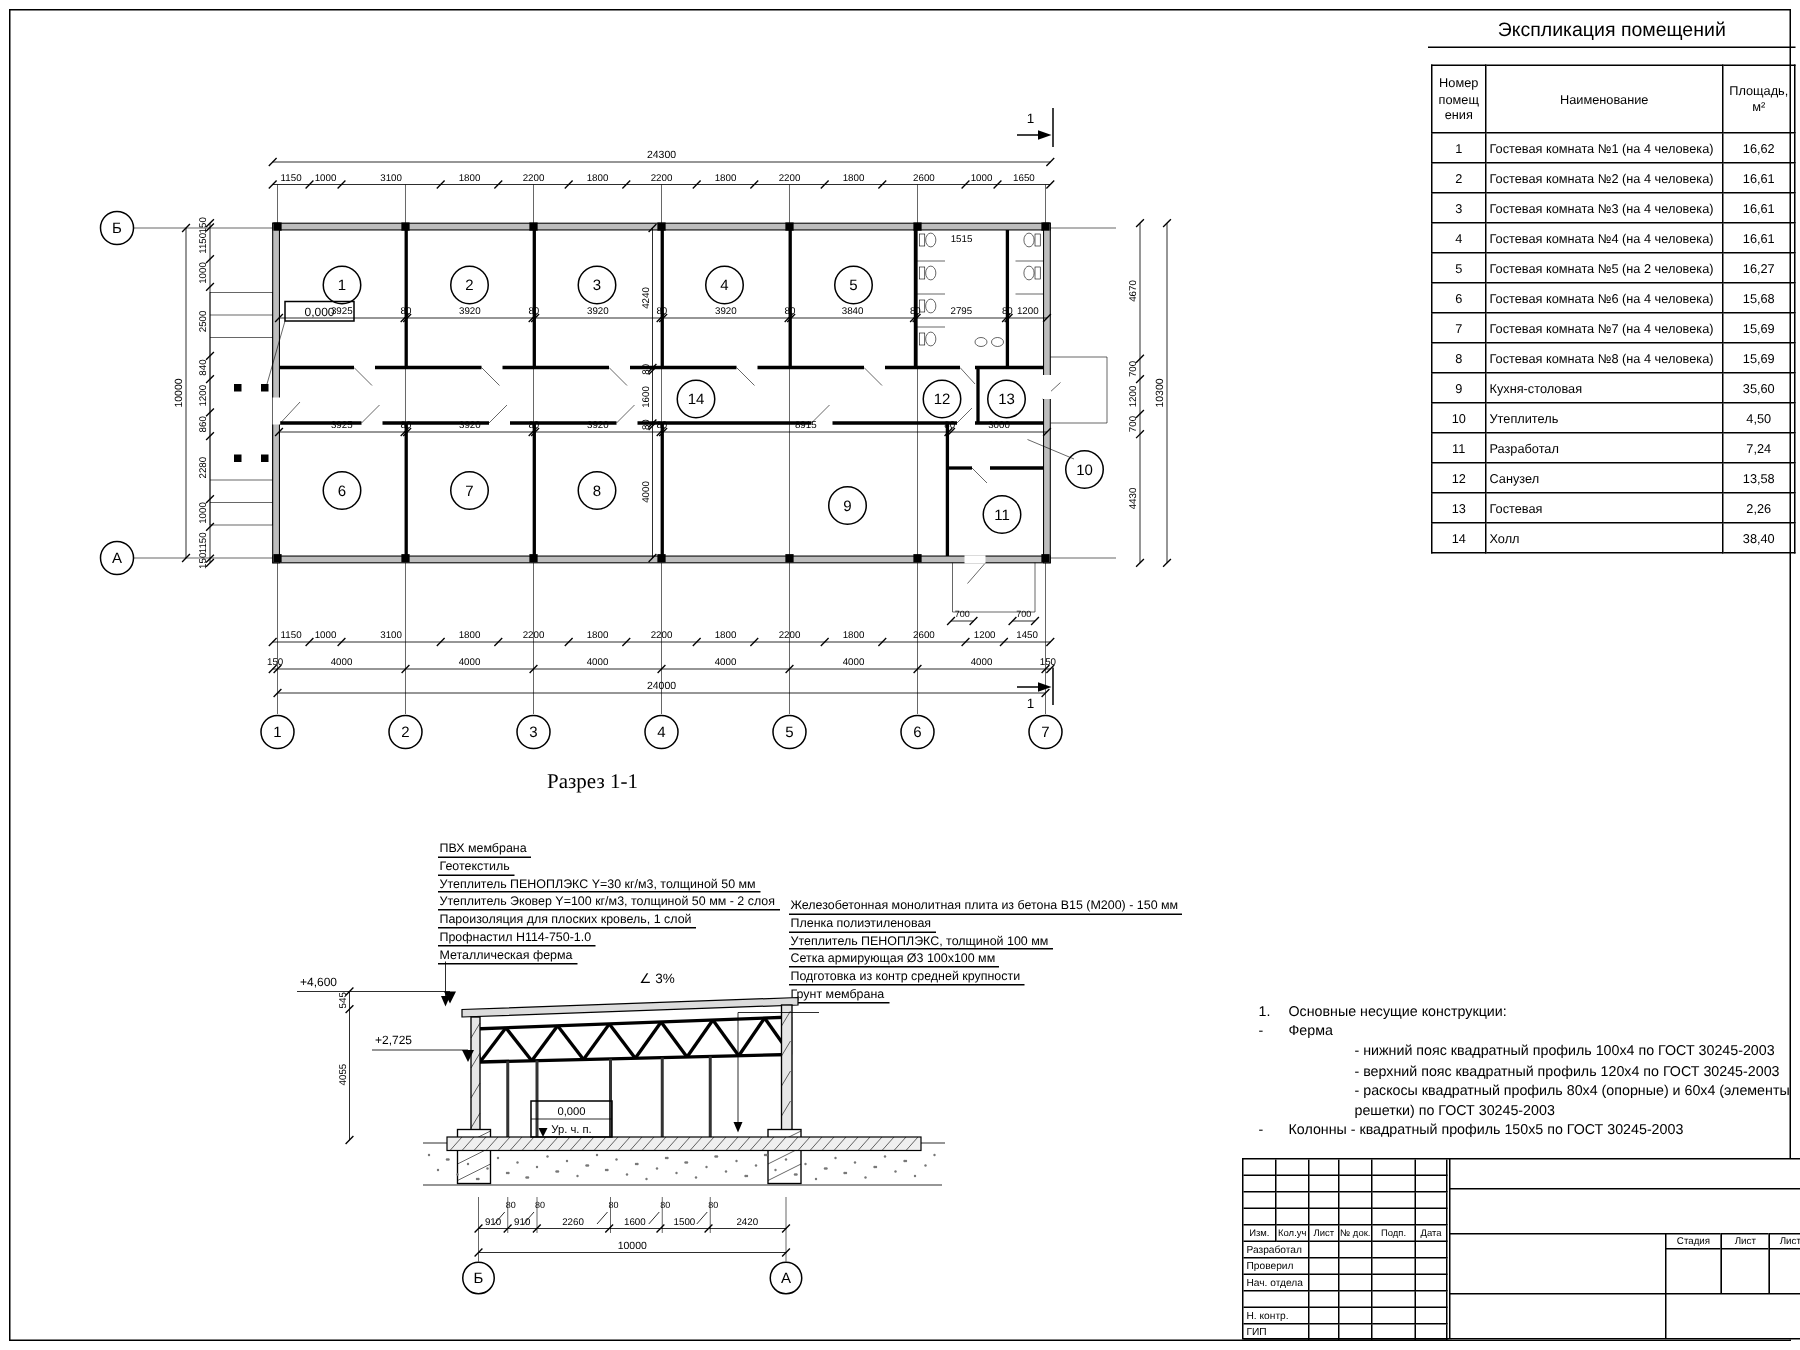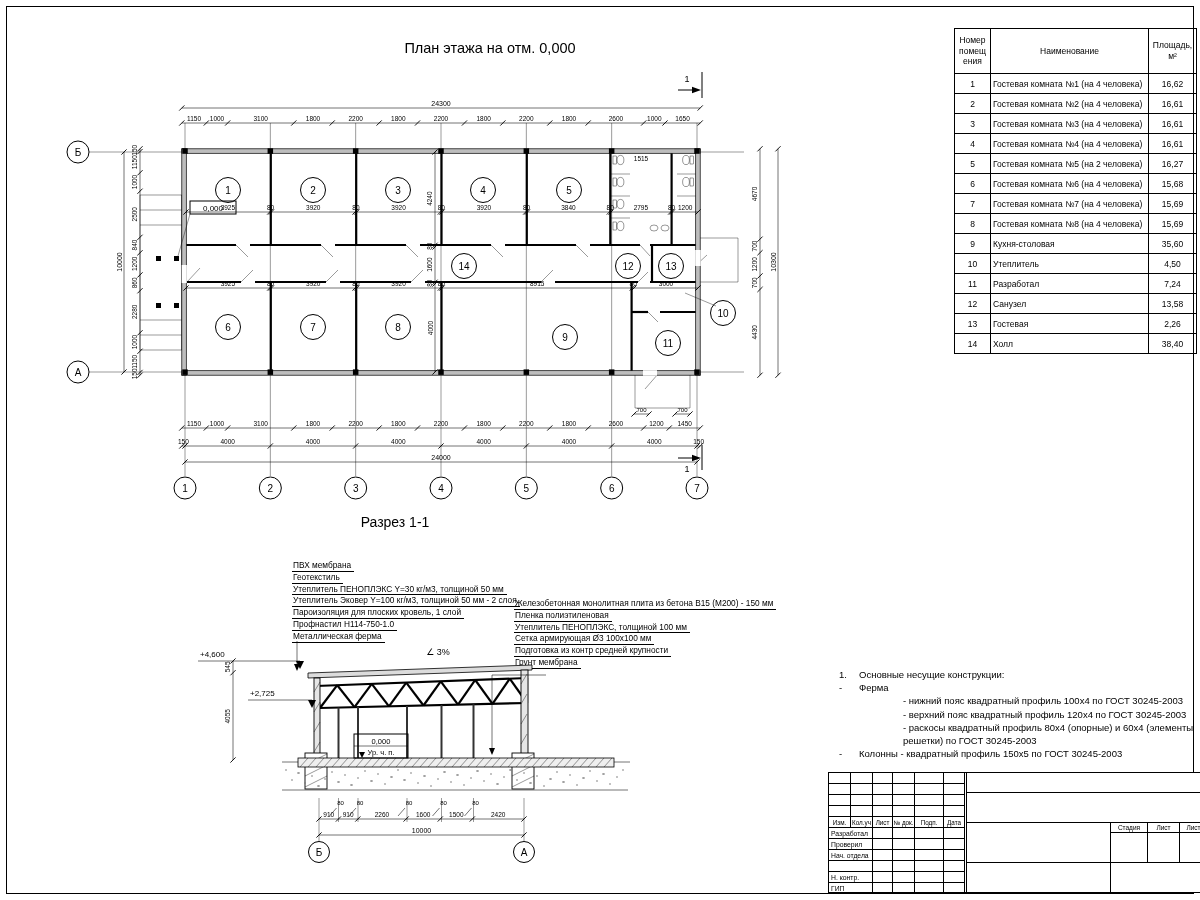--- a/index.html
+++ b/index.html
@@ -1,41 +1,41 @@
 <!DOCTYPE html>
 <html><head>
 <meta charset="utf-8">
 <style>
   html,body{margin:0;padding:0;width:1200px;height:900px;overflow:hidden;background:#fff;
     font-family:"Liberation Sans",sans-serif;color:#000;}
   #sheet{position:relative;width:1200px;height:900px;background:#fff;overflow:hidden;}
   .frame{position:absolute;left:6px;top:6px;width:1186px;height:886px;border:1.3px solid #000;}
   .abs{position:absolute;}
   .plan-title{left:300px;top:40px;width:380px;text-align:center;font-size:14.5px;}
-  .section-title{left:320px;top:514px;width:150px;text-align:center;font-size:14px;}
+  .section-title{left:320px;top:514px;width:150px;text-align:center;font-size:14px;font-family:Liberation Serif, serif;}
   .expl-title{left:952px;top:8px;width:245px;height:23px;line-height:23px;text-align:center;
     font-size:13px;border-bottom:1px solid #000;}
-  table.expl{position:absolute;left:954px;top:28px;width:242px;border-collapse:collapse;
+  table.expl{position:absolute;left:954px;top:43px;width:242px;border-collapse:collapse;
     border:1.6px solid #000;table-layout:fixed;padding-left:19px;}
   table.expl th,table.expl td{border:1px solid #000;font-size:8.5px;font-weight:normal;
     padding:0 2px;overflow:hidden;}
   table.expl th{text-align:center;vertical-align:middle;height:44px;line-height:1.25;}
   table.expl td{height:19px;}
   td.c{text-align:center;}
   svg text{font-family:"Liberation Sans",sans-serif;fill:#000;}
   .ln{stroke:#000;stroke-width:0.55;fill:none;}
   .tk{stroke:#000;stroke-width:0.9;}
   .w1{stroke:#000;stroke-width:1;fill:none;}
   .w2{stroke:#000;stroke-width:2.2;fill:none;}
   .thinl{stroke:#000;stroke-width:0.4;fill:none;}
   ul.stack{list-style:none;margin:0;padding:0;}
   ul.stack li{font-size:8.3px;line-height:10.8px;border-bottom:1px solid #000;
     width:max-content;padding:0 3px 0 1px;white-space:nowrap;}
   #roof-stack{left:292px;top:560px;}
-  #floor-stack{left:514px;top:598px;}
+  #floor-stack{left:526px;top:598px;}
   #notes{left:833px;top:668px;width:372px;font-size:9.5px;line-height:13.2px;}
   .note-row{display:flex;}
   .note-m{width:26px;flex:0 0 26px;padding-left:6px;box-sizing:border-box;}
   .note-t{flex:1;}
   .ind1 .note-t{padding-left:44px;}
   
   #tb-left{left:828px;top:772px;width:140px;height:121px;border:1.5px solid #000;
     display:grid;grid-template-columns:22px 22px 20px 22px 29px 21px;
     grid-template-rows:repeat(11,11px);box-sizing:border-box;}
   #tb-left .c{border-right:1px solid #000;border-bottom:1px solid #000;font-size:6.3px;
@@ -43,21 +43,20 @@
   #tb-left .lbl{grid-column:1/3;justify-content:flex-start;padding-left:2px;font-size:6.8px;}
   .tbcell{position:absolute;border:1px solid #000;box-sizing:border-box;background:#fff;}
   .tbhead{font-size:6.5px;text-align:center;line-height:10px;overflow:hidden;}
 </style>
 </head>
 <body>
 
 <div id="sheet">
   <div class="frame"></div>
 
-  <div class="abs plan-title">План этажа на отм. 0,000</div>
 
   <svg id="plan-svg" class="abs" style="left:40px;top:60px" width="780" height="450" viewBox="0 0 780 450">
     <g id="plan-g">
         <line x1="145" y1="63" x2="145" y2="416" class="thinl"></line>
         <circle cx="145" cy="428" r="11" fill="#fff" class="w1"></circle>
         <text x="145" y="431.5" font-size="10" text-anchor="middle">1</text>
         <line x1="230.33" y1="63" x2="230.33" y2="416" class="thinl"></line>
         <circle cx="230.33" cy="428" r="11" fill="#fff" class="w1"></circle>
         <text x="230.33" y="431.5" font-size="10" text-anchor="middle">2</text>
         <line x1="315.67" y1="63" x2="315.67" y2="416" class="thinl"></line>
@@ -408,20 +407,21 @@
         <line x1="638" y1="30" x2="656" y2="30" class="w1"></line>
         <polygon points="652,26.8 652,33.2 661,30" fill="#000"></polygon>
         <text x="647" y="22" font-size="9" text-anchor="middle">1</text>
         <line x1="662" y1="385" x2="662" y2="410" class="w1"></line>
         <line x1="638" y1="398" x2="656" y2="398" class="w1"></line>
         <polygon points="652,394.8 652,401.2 661,398" fill="#000"></polygon>
         <text x="647" y="412" font-size="9" text-anchor="middle">1</text>
       </g>
   </svg>
 
+  <div class="abs expl-title">Экспликация помещений</div>
   <table class="expl">
     <colgroup>
         <col style="width:36px">
         <col style="width:158px">
         <col style="width:48px">
       </colgroup>
     <thead>
       <tr>
         <th>Номер помещ ения</th>
         <th>Наименование</th>

